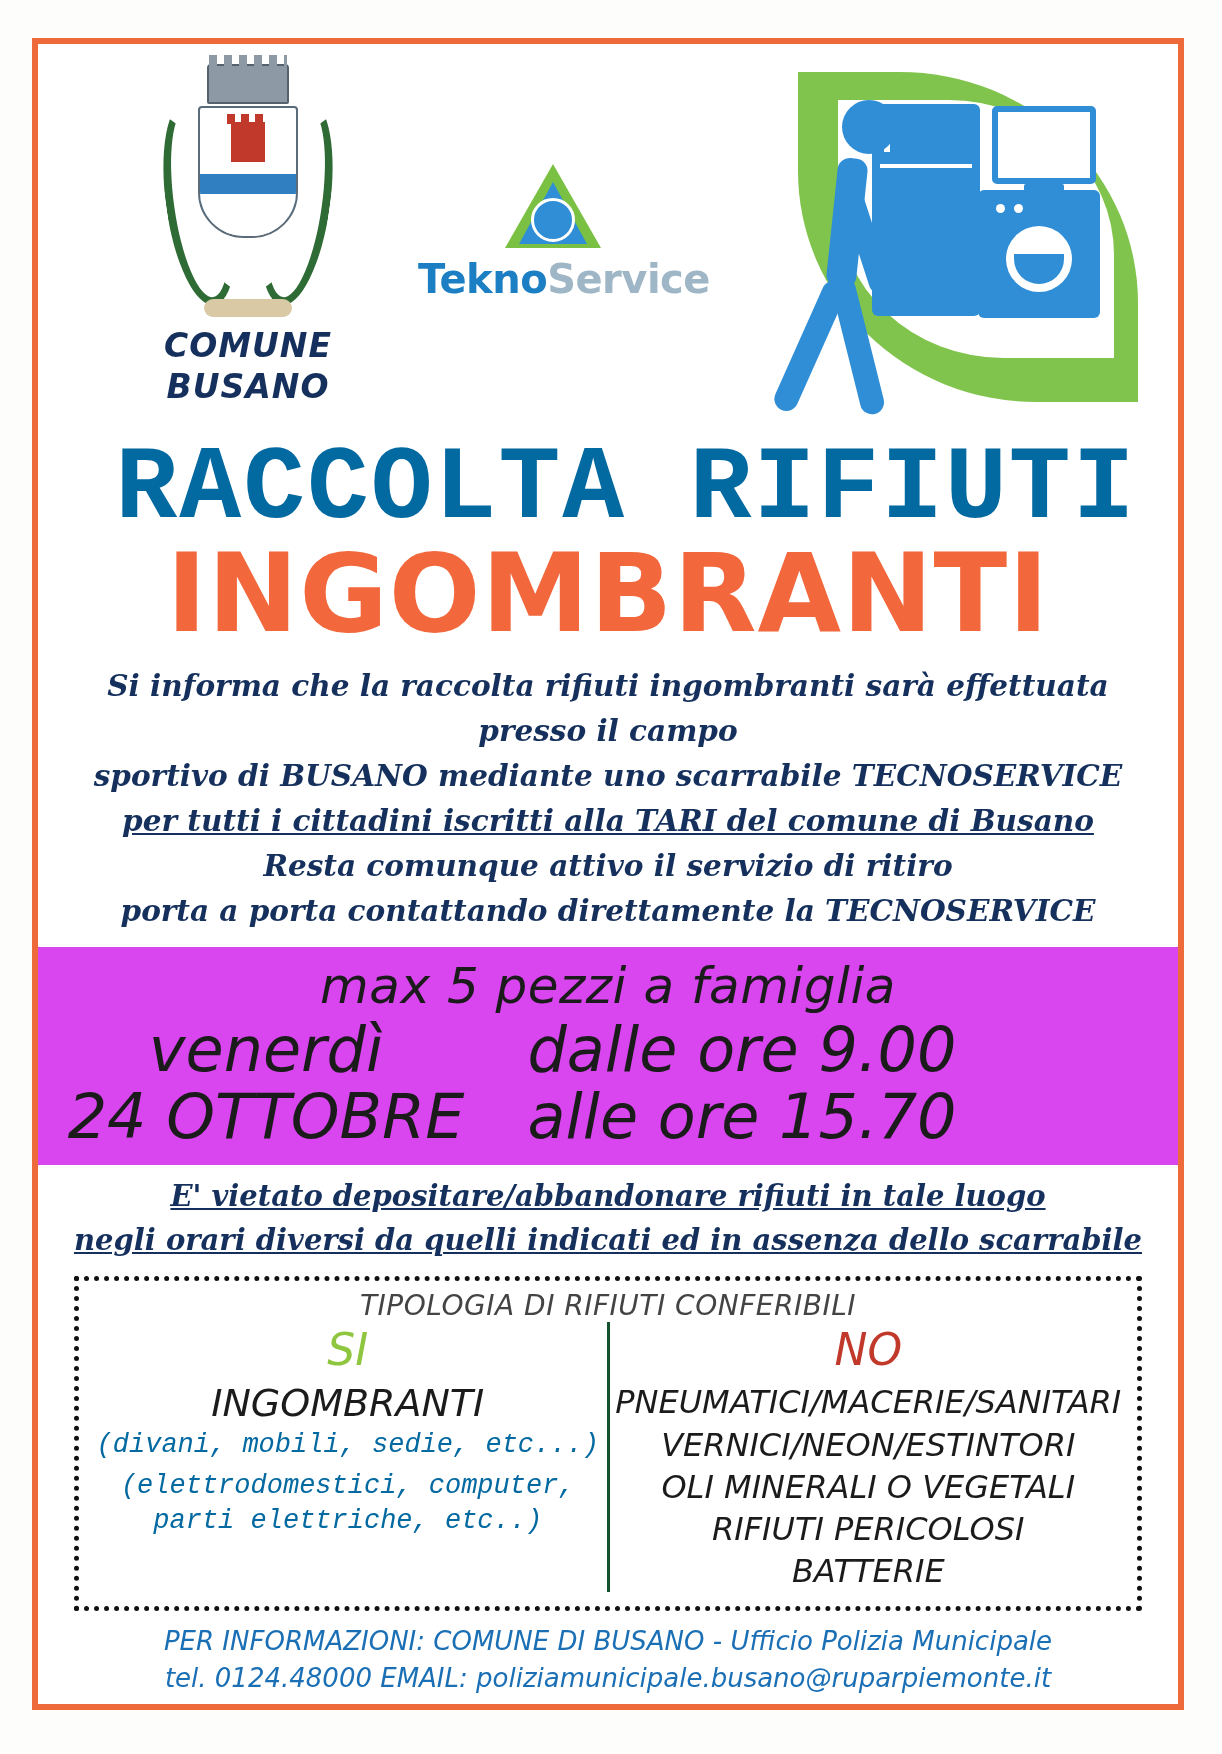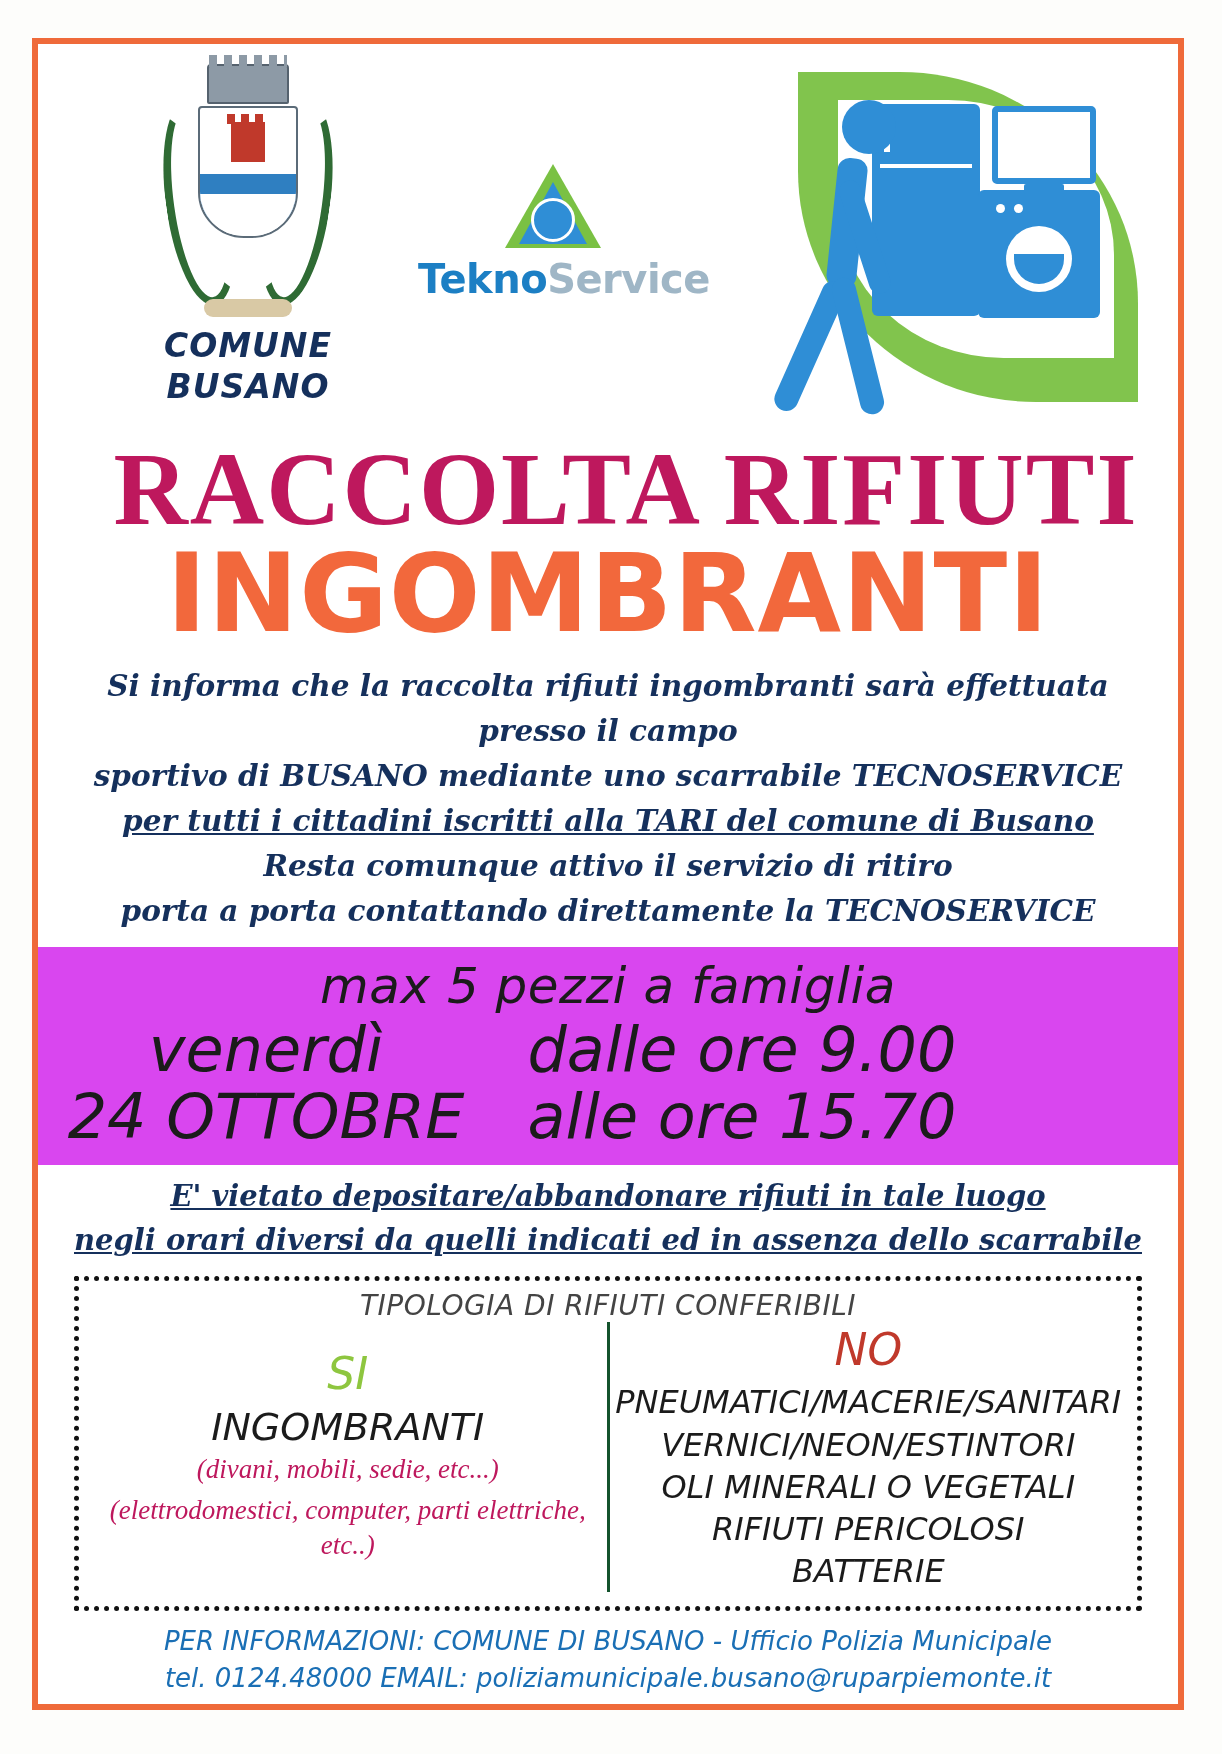--- a/index.html
+++ b/index.html
@@ -334,24 +334,24 @@
     border-radius: 12px;
     transform: rotate(-14deg);
   }
 
   
   .title-block {
     margin-top: -6px;
     text-align: center;
   }
   .title1 {
-    font-family: Liberation Serif, serif;
+    font-family: Liberation Mono, monospace;
     font-size: 103px;
     font-weight: bold;
-    color: #be185d;
+    color: #0369a1;
     letter-spacing: 2px;
     line-height: 1;
     padding-left: 36px;
   }
   .title2 {
     font-family: "DejaVu Sans", sans-serif;
     font-size: 108px;
     font-weight: bold;
     color: #f2683c;
     letter-spacing: 1px;
@@ -427,21 +427,20 @@
   .box-title {
     text-align: center;
     font-family: "DejaVu Sans", sans-serif;
     font-style: italic;
     font-size: 28px;
     color: #444444;
     letter-spacing: 0.5px;
   }
   .yn-row {
     display: flex;
-    align-items: center;
   }
   .yn-col {
     flex: 1;
     text-align: center;
   }
   .yn-col.right { border-left: 3px solid #14532d; }
   .yn-head {
     font-family: "DejaVu Sans", sans-serif;
     font-style: italic;
     font-size: 44px;
@@ -450,24 +449,24 @@
   .yn-head.si { color: #8ec63f; }
   .yn-head.no { color: #c0392b; }
   .yn-main {
     font-family: "DejaVu Sans", sans-serif;
     font-style: italic;
     font-size: 38px;
     color: #1b1b1b;
     line-height: 1.18;
   }
   .yn-sub {
-    font-family: Liberation Serif, serif;
+    font-family: Liberation Mono, monospace;
     font-style: italic;
     font-size: 27px;
-    color: #be185d;
+    color: #0369a1;
     line-height: 1.3;
     margin: 2px 0 6px 0;
   }
   .yn-list div {
     font-family: "DejaVu Sans", sans-serif;
     font-style: italic;
     font-size: 32px;
     color: #1b1b1b;
     line-height: 1.32;
   }

